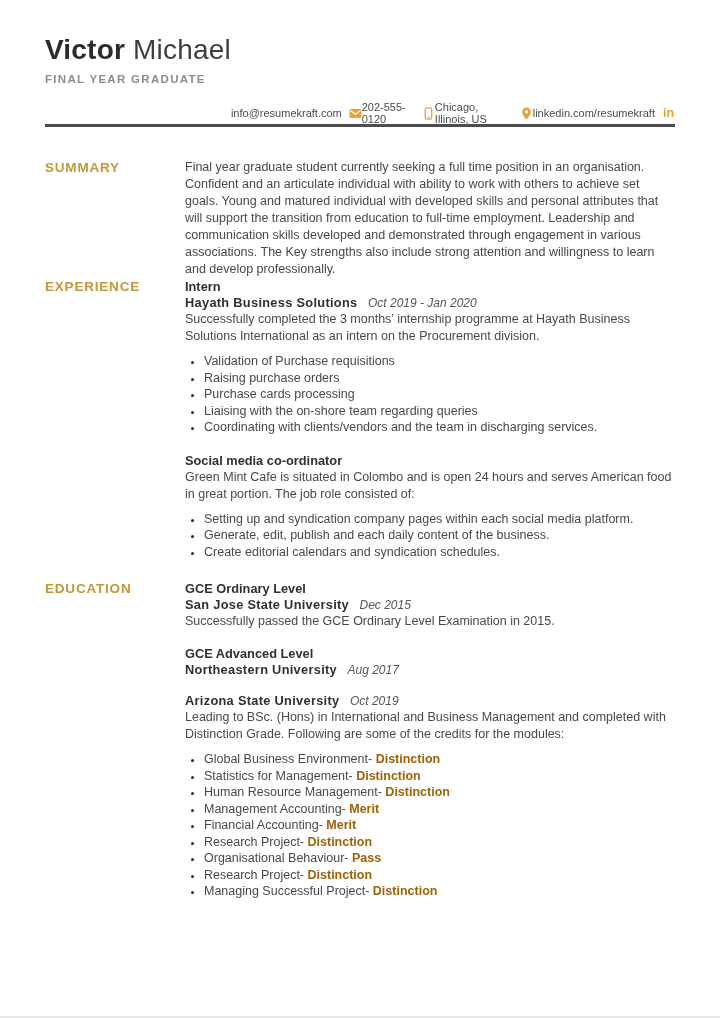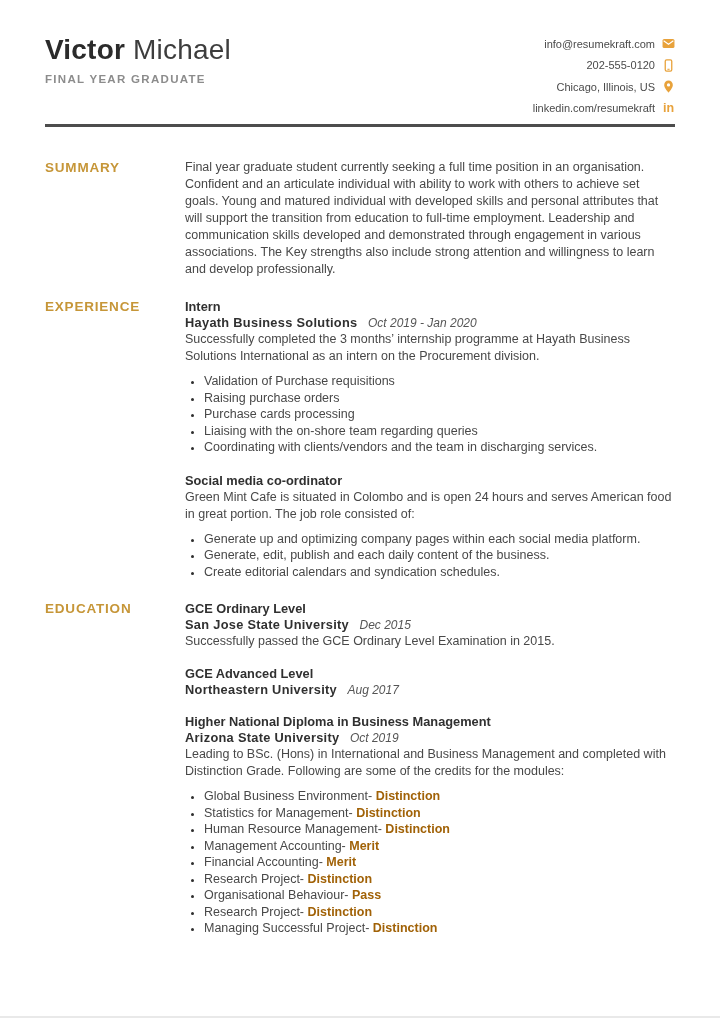--- a/index.html
+++ b/index.html
@@ -17,39 +17,39 @@
 
   
   .header { display: flex; justify-content: space-between; min-height: 94px; }
   .name { font-size: 28px; line-height: 32px; letter-spacing: 0.2px; white-space: nowrap; margin-top: 4px; }
   .name .first { font-weight: 700; color: #2b2b2b; }
   .name .last  { font-weight: 400; color: #3d3d3d; }
   .subtitle {
     margin-top: 7px; font-size: 11.5px; font-weight: 700;
     letter-spacing: 1.3px; color: #8c8c8c;
   }
-  .contacts { display: flex; flex-direction: column; align-items: flex-end; padding-top: 3px; }
+  .contacts { display: flex; flex-direction: row; align-items: flex-end; padding-top: 3px; }
   .contact-row { display: flex; align-items: center; height: 21.5px; }
   .contact-row .ctext { font-size: 11px; color: #4a4a4a; }
   .contact-row .cicon { width: 13px; height: 13px; margin-left: 7px; display: inline-flex; align-items: center; justify-content: center; }
   .in-glyph { font-size: 12.5px; font-weight: 700; color: #E8A23B; line-height: 13px; font-family: "Liberation Sans", sans-serif; }
 
   .header-divider { height: 3px; background: #4d4d4d; margin-top: 0; }
 
   
   .section { display: flex; }
   .section-label {
     width: 140px; flex-shrink: 0;
     font-size: 13.5px; font-weight: 700; letter-spacing: 0.8px;
     color: #C69638; padding-top: 1px;
   }
   .section-content { flex: 1; font-size: 12.5px; line-height: 17px; }
 
   .sec-summary    { margin-top: 32px; }
-  .sec-experience { margin-top: 20px; }
+  .sec-experience { }
   .sec-education  { margin-top: 20px; }
 
   
   .entry + .entry { margin-top: 16px; }
   .entry-title { font-weight: 700; color: #303030; font-size: 12.8px; line-height: 17px; }
   .entry-subline { line-height: 16px; }
   .entry-org { font-weight: 700; color: #303030; font-size: 12.8px; letter-spacing: 0.3px; }
   .entry-dates { font-style: italic; font-size: 12px; color: #555555; margin-left: 7px; }
   .entry-desc { color: #484848; }
 
@@ -137,21 +137,21 @@
           <li>Purchase cards processing</li>
           <li>Liaising with the on-shore team regarding queries</li>
           <li>Coordinating with clients/vendors and the team in discharging services.</li>
         </ul>
       </div>
 
       <div class="entry">
         <div class="entry-title">Social media co-ordinator</div>
         <div class="entry-desc">Green Mint Cafe is situated in Colombo and is open 24 hours and serves American food in great portion. The job role consisted of:</div>
         <ul class="bullets">
-          <li>Generate up and optimizing company pages within each social media platform.</li>
+          <li>Setting up and syndication company pages within each social media platform.</li>
           <li>Generate, edit, publish and each daily content of the business.</li>
           <li>Create editorial calendars and syndication schedules.</li>
         </ul>
       </div>
 
     </div>
   </div>
 
   <div class="section sec-education">
     <div class="section-label">EDUCATION</div>
@@ -168,21 +168,20 @@
 
       <div class="edu-entry">
         <div class="entry-title">GCE Advanced Level</div>
         <div class="entry-subline">
           <span class="entry-org">Northeastern University</span>
           <span class="entry-dates">Aug 2017</span>
         </div>
       </div>
 
       <div class="edu-entry">
-        <div class="entry-title">Higher National Diploma in Business Management</div>
         <div class="entry-subline">
           <span class="entry-org">Arizona State University</span>
           <span class="entry-dates">Oct 2019</span>
         </div>
         <div class="entry-desc">Leading to BSc. (Hons) in International and Business Management and completed with Distinction Grade. Following are some of the credits for the modules:</div>
         <ul class="bullets">
           <li><span>Global Business Environment-</span> <span class="grade">Distinction</span></li>
           <li><span>Statistics for Management-</span> <span class="grade">Distinction</span></li>
           <li><span>Human Resource Management-</span> <span class="grade">Distinction</span></li>
           <li><span>Management Accounting-</span> <span class="grade">Merit</span></li>

